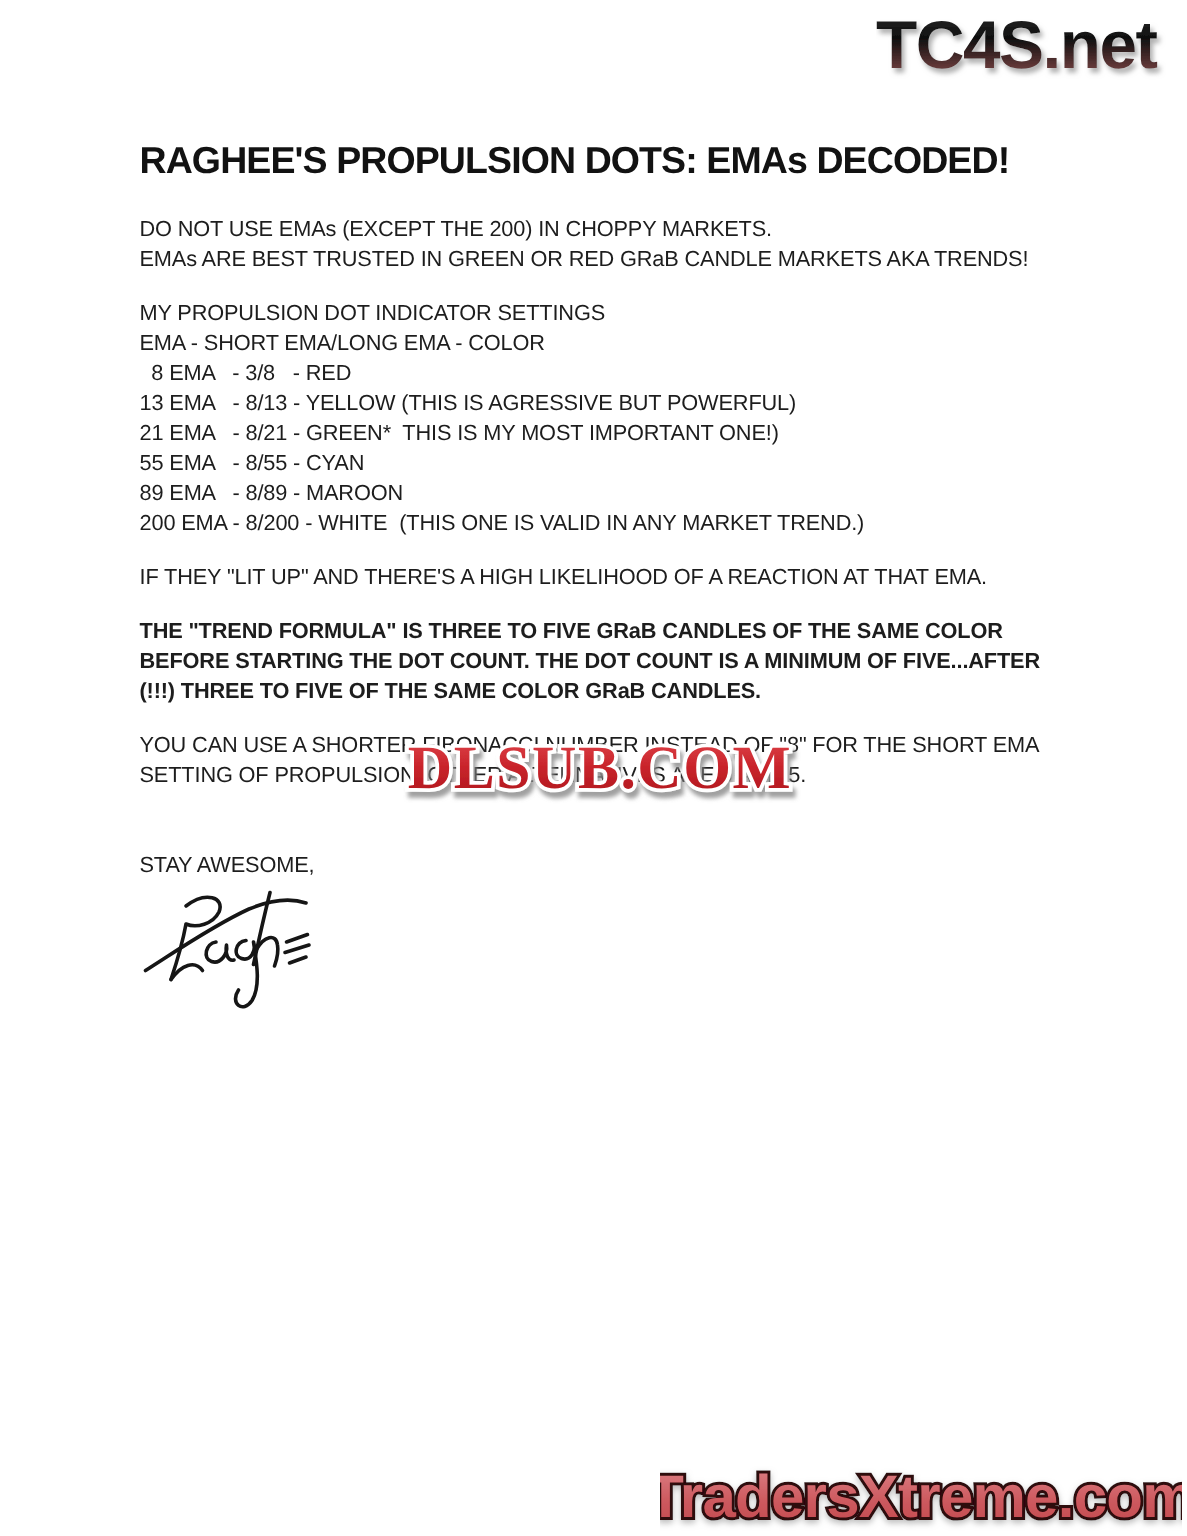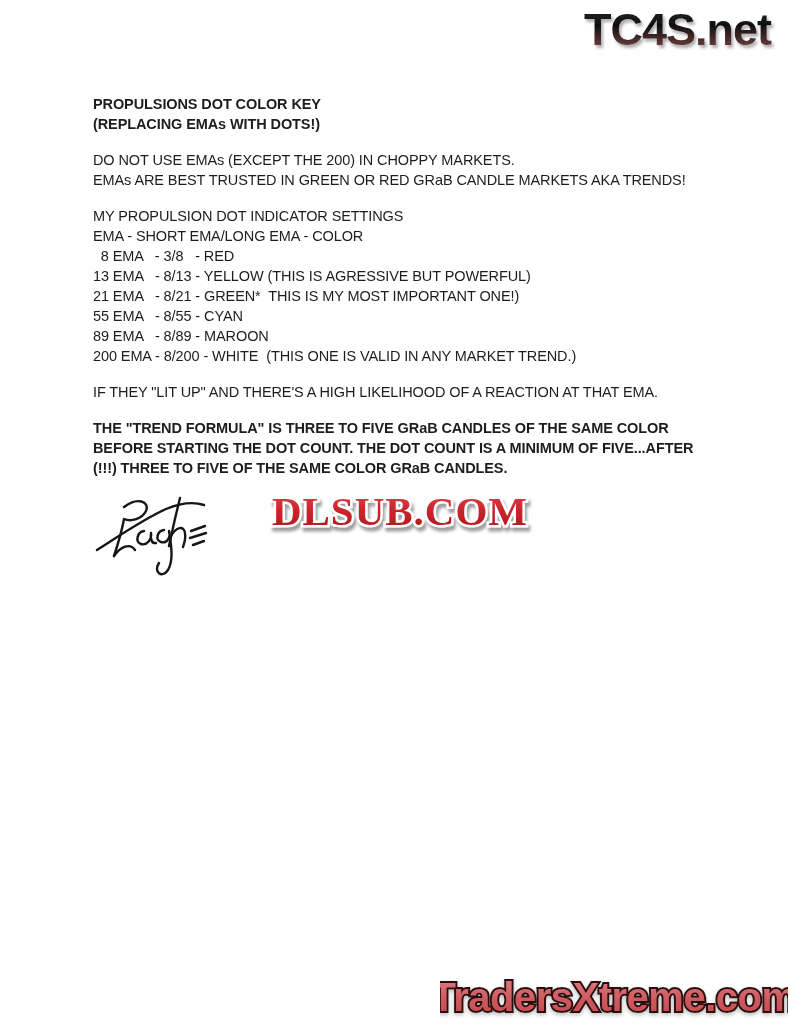--- a/index.html
+++ b/index.html
@@ -54,24 +54,23 @@
         </linearGradient>
         <filter id="logoShadow" x="-20%" y="-20%" width="140%" height="160%">
           <feDropShadow dx="2" dy="3" stdDeviation="1.6" flood-color="#9a9a9a" flood-opacity="0.8"></feDropShadow>
         </filter>
       </defs>
       <text x="0" y="43" font-family="Liberation Sans, sans-serif" font-weight="bold" font-size="45" letter-spacing="-1" fill="url(#logoGrad)" filter="url(#logoShadow)">TC4S.net</text>
     </svg>
   </div>
 
   <div class="doc">
+    <h1>RAGHEE'S PROPULSION DOTS: EMAs DECODED!</h1>
 
 
-    <p class="bold">PROPULSIONS DOT COLOR KEY
-(REPLACING EMAs WITH DOTS!)</p>
 
     <p>DO NOT USE EMAs (EXCEPT THE 200) IN CHOPPY MARKETS.
 EMAs ARE BEST TRUSTED IN GREEN OR RED GRaB CANDLE MARKETS AKA TRENDS!</p>
 
 
     <p>MY PROPULSION DOT INDICATOR SETTINGS
 EMA - SHORT EMA/LONG EMA - COLOR
   8 EMA   - 3/8   - RED
 13 EMA   - 8/13 - YELLOW (THIS IS AGRESSIVE BUT POWERFUL)
 21 EMA   - 8/21 - GREEN*  THIS IS MY MOST IMPORTANT ONE!)
@@ -79,21 +78,24 @@
 89 EMA   - 8/89 - MAROON
 200 EMA - 8/200 - WHITE  (THIS ONE IS VALID IN ANY MARKET TREND.)</p>
 
 
     <p>IF THEY "LIT UP" AND THERE'S A HIGH LIKELIHOOD OF A REACTION AT THAT EMA.</p>
 
     <p class="bold">THE "TREND FORMULA" IS THREE TO FIVE GRaB CANDLES OF THE SAME COLOR
 BEFORE STARTING THE DOT COUNT. THE DOT COUNT IS A MINIMUM OF FIVE...AFTER
 (!!!) THREE TO FIVE OF THE SAME COLOR GRaB CANDLES.</p>
 
+    <p>YOU CAN USE A SHORTER FIBONACCI NUMBER INSTEAD OF "8" FOR THE SHORT EMA
+SETTING OF PROPULSION. OTHER ALTERNATIVES ARE 3 AND 5.</p>
 
+    <p class="closing">STAY AWESOME,</p>
 
     <svg class="signature" width="124" height="86" viewBox="0 0 124 86">
       <g fill="none" stroke="#161616" stroke-width="2.4" stroke-linecap="round" stroke-linejoin="round">
         <path d="M 3 56 C 22 44, 48 26, 72 15 C 84 10, 98 7, 110 11"></path>
         <path d="M 30 13 C 43 3, 56 7, 52 17 C 48 25, 37 28, 30 25 C 28 36, 24 50, 20 62"></path>
         <path d="M 20 62 C 27 52, 36 49, 41 56"></path>
         <path d="M 50 37 C 43 38, 41 48, 47 50 C 53 52, 58 45, 57 39 C 56 45, 58 50, 62 49"></path>
         <path d="M 70 36 C 63 37, 61 46, 67 48 C 73 50, 77 43, 75 37 C 77 50, 80 66, 74 76 C 68 85, 59 78, 65 69"></path>
         <path d="M 86 4 C 82 20, 78 38, 75 52"></path>
         <path d="M 77 42 C 82 33, 90 31, 91 39 C 92 45, 90 50, 89 53"></path>

